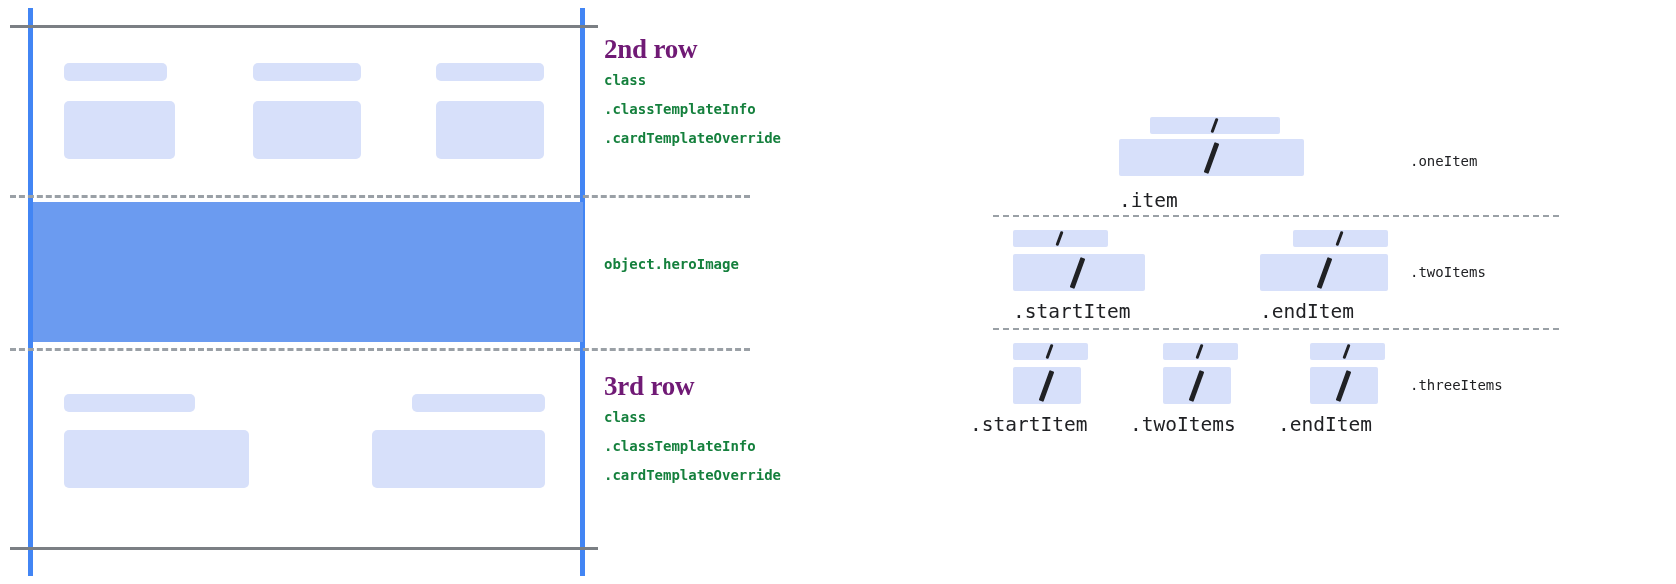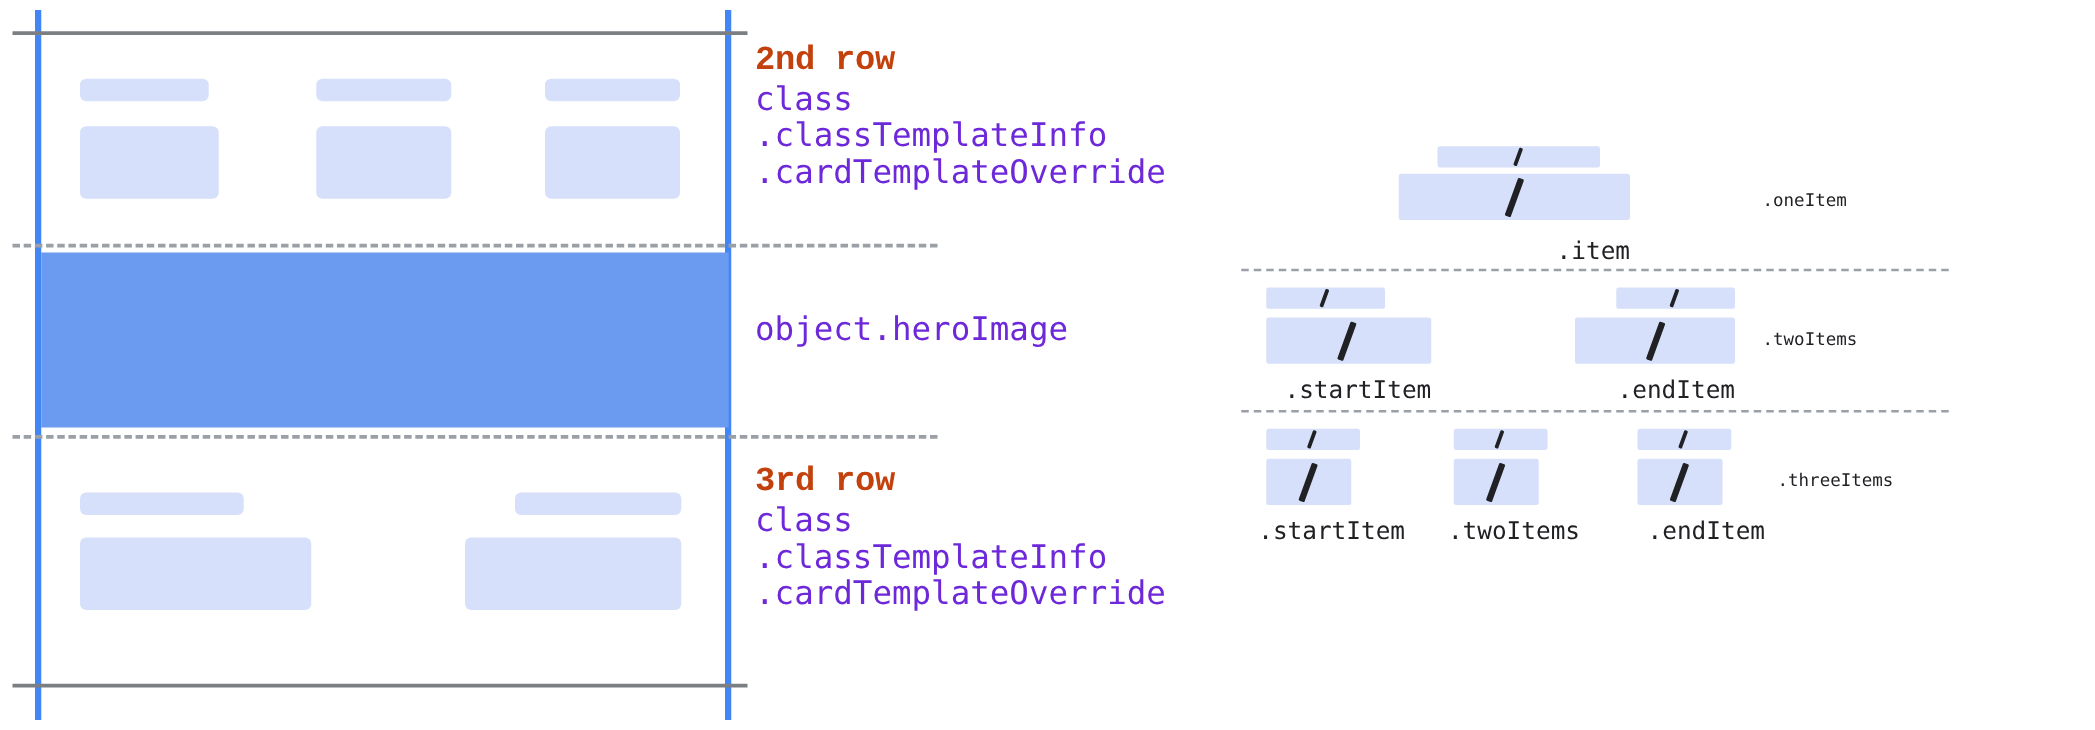--- a/index.html
+++ b/index.html
@@ -68,34 +68,35 @@
     background: #d7e0fa;
     border-radius: 5px;
   }
 
   
   .anno {
     position: absolute;
     left: 604px;
   }
   .anno-title {
-    font-family: Liberation Mono, monospace;
+    font-family: Liberation Serif, serif;
     font-size: 27px;
     font-weight: bold;
-    color: #c2410c;
+    color: #701a75;
     letter-spacing: -0.2px;
     line-height: 34px;
     white-space: pre;
   }
   .anno-code {
     font-family: "DejaVu Sans Mono", monospace;
-    font-size: 26px;
-    color: #6d28d9;
+    font-size: 14px;
+    color: #15803d;
     line-height: 29px;
     white-space: pre;
+    font-weight: bold;
   }
 
   
   #item-diagram {
     position: absolute;
     left: 960px;
     top: 0;
     width: 716px;
     height: 584px;
   }
@@ -136,21 +137,21 @@
     height: 32px;
     transform: rotate(20deg);
   }
 
   .item-label {
     position: absolute;
     font-family: "DejaVu Sans Mono", monospace;
     font-size: 19.5px;
     color: #202124;
     white-space: pre;
-    text-align: right;
+    text-align: left;
   }
   .side-label {
     position: absolute;
     font-family: "DejaVu Sans Mono", monospace;
     font-size: 14px;
     color: #202124;
     white-space: pre;
   }
 </style>
 </head>
@@ -267,15 +268,15 @@
     <div class="item-cell">
       <div class="bar bar-small" style="left:350px; top:343px; width:75px;">
         <div class="slash slash-small" style="left:35px; top:1px;"></div>
       </div>
       <div class="bar bar-large" style="left:350px; top:367px; width:68px;">
         <div class="slash slash-large" style="left:31px; top:3px;"></div>
       </div>
       <div class="item-label" style="left:318px; top:413px; width:134px;">.endItem</div>
     </div>
   </div>
-  <div class="side-label" style="left:450px; top:377px;margin-left:12px;">.threeItems</div>
+  <div class="side-label" style="left:450px; top:377px;">.threeItems</div>
 
 </div>
 
 </body></html>

